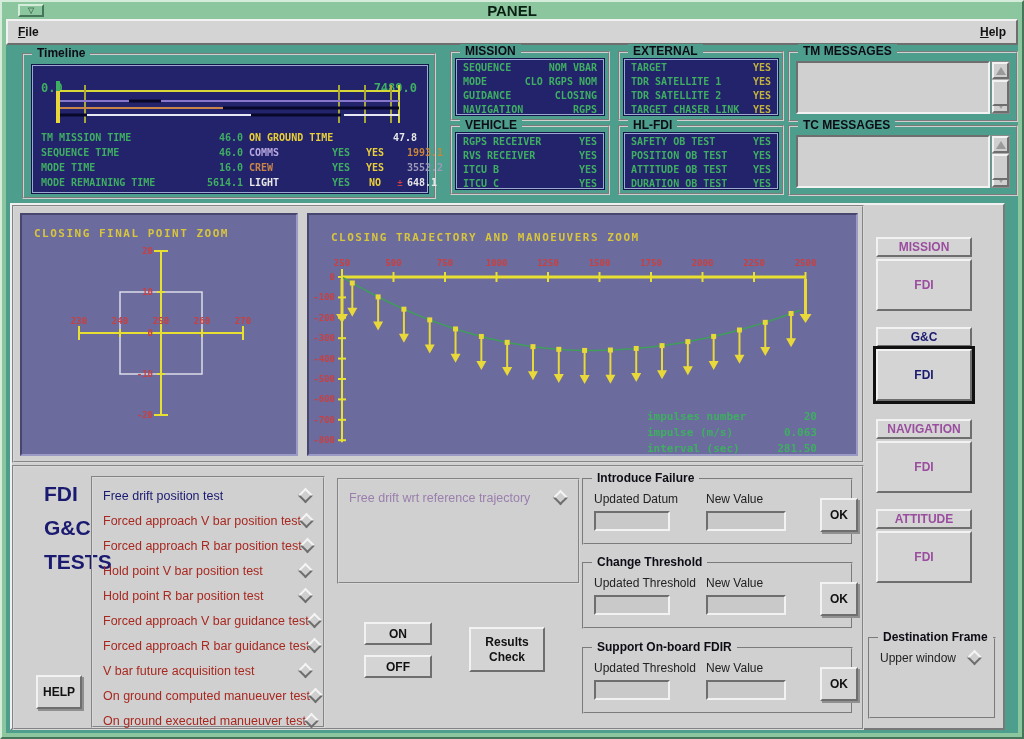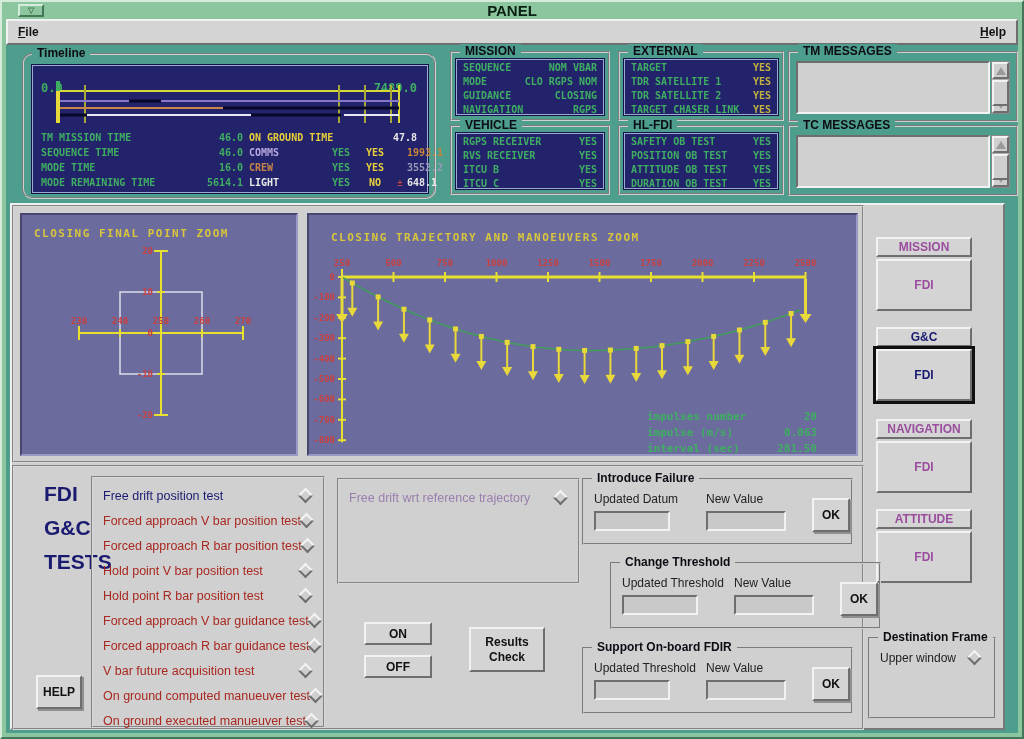--- a/index.html
+++ b/index.html
@@ -92,27 +92,27 @@
   .tlabel{flex:1;font-size:12.5px;color:#A82820;white-space:nowrap;}
   .tlabel.active{color:#1A1A70;}
   .tlabel.dis{color:#9A7FAE;}
   .dia{width:11px;height:11px;transform:rotate(45deg);background:#cfcfcf;margin-right:6px;
     border:2px solid;border-color:#f4f4f4 #6e6e6e #6e6e6e #f4f4f4;cursor:pointer;flex:0 0 auto;}
   .dia.sel{background:#9aa29e;border-color:#6e6e6e #f4f4f4 #f4f4f4 #6e6e6e;}
   .on-btn{position:absolute;left:350px;top:155px;width:68px;height:23px;}
   .off-btn{position:absolute;left:350px;top:188px;width:68px;height:23px;}
   .results-btn{position:absolute;left:455px;top:160px;width:76px;height:45px;flex-direction:column;line-height:15px;}
   .fgroup{position:absolute;left:568px;width:271px;height:67px;}
-  .fg0{top:11px;} .fg1{top:95px;margin-left:28px;} .fg2{top:180px;}
+  .fg0{top:11px;} .fg1{top:95px;} .fg2{top:180px;}
   .flabel{position:absolute;font-size:12px;color:#222;white-space:nowrap;top:12px;}
   .fl1{left:10px;} .fl2{left:122px;}
   .field{position:absolute;top:31px;height:20px;background:#c9c9c9;border:2px solid;
     border-color:#6e6e6e #f2f2f2 #f2f2f2 #6e6e6e;font:12px "Liberation Sans",sans-serif;padding:0 3px;outline:none;}
   .fd1{left:10px;width:76px;} .fd2{left:122px;width:80px;}
-  .ok-btn{position:absolute;left:228px;top:18px;width:38px;height:34px;box-shadow:2px 2px 0 #909090;}
+  .ok-btn{position:absolute;left:236px;top:18px;width:38px;height:34px;box-shadow:2px 2px 0 #909090;}
   .dest-group{position:absolute;left:856px;top:432px;width:128px;height:82px;}
   .drow{display:flex;align-items:center;height:29px;padding:0 8px 0 10px;margin-top:4px;}
   .dlabel{flex:1;font-size:12px;color:#222;}
 </style>
 </head>
 <body>
 
 <div class="window">
   <div class="titlebar">
     <div class="tb-btn">
@@ -120,21 +120,21 @@
     </div>
     <span class="tb-title">PANEL</span>
   </div>
   <div class="menubar">
     <span class="menu-item">File</span>
     <span class="menu-item mright">Help</span>
   </div>
 
   <div class="content">
 
-    <div class="group on-teal" style="left:16px;top:8px;width:414px;height:146px;border-radius:10px;">
+    <div class="group on-teal" style="left:16px;top:8px;width:414px;height:146px;">
       <span class="glabel">Timeline</span>
       <div class="navybox tl-box">
         <span class="tl-start">0.0</span>
         <span class="tl-end">7489.0</span>
         <svg class="tl-svg" width="396" height="50">
           <line x1="26" y1="12" x2="366" y2="12" stroke="#D8D838" stroke-width="2"></line>
           <line x1="52" y1="6" x2="52" y2="44" stroke="#A8A838" stroke-width="2"></line>
           <line x1="306" y1="6" x2="306" y2="44" stroke="#A8A838" stroke-width="2"></line>
           <line x1="332" y1="6" x2="332" y2="44" stroke="#A8A838" stroke-width="2"></line>
           <line x1="358" y1="6" x2="358" y2="44" stroke="#A8A838" stroke-width="2"></line>

